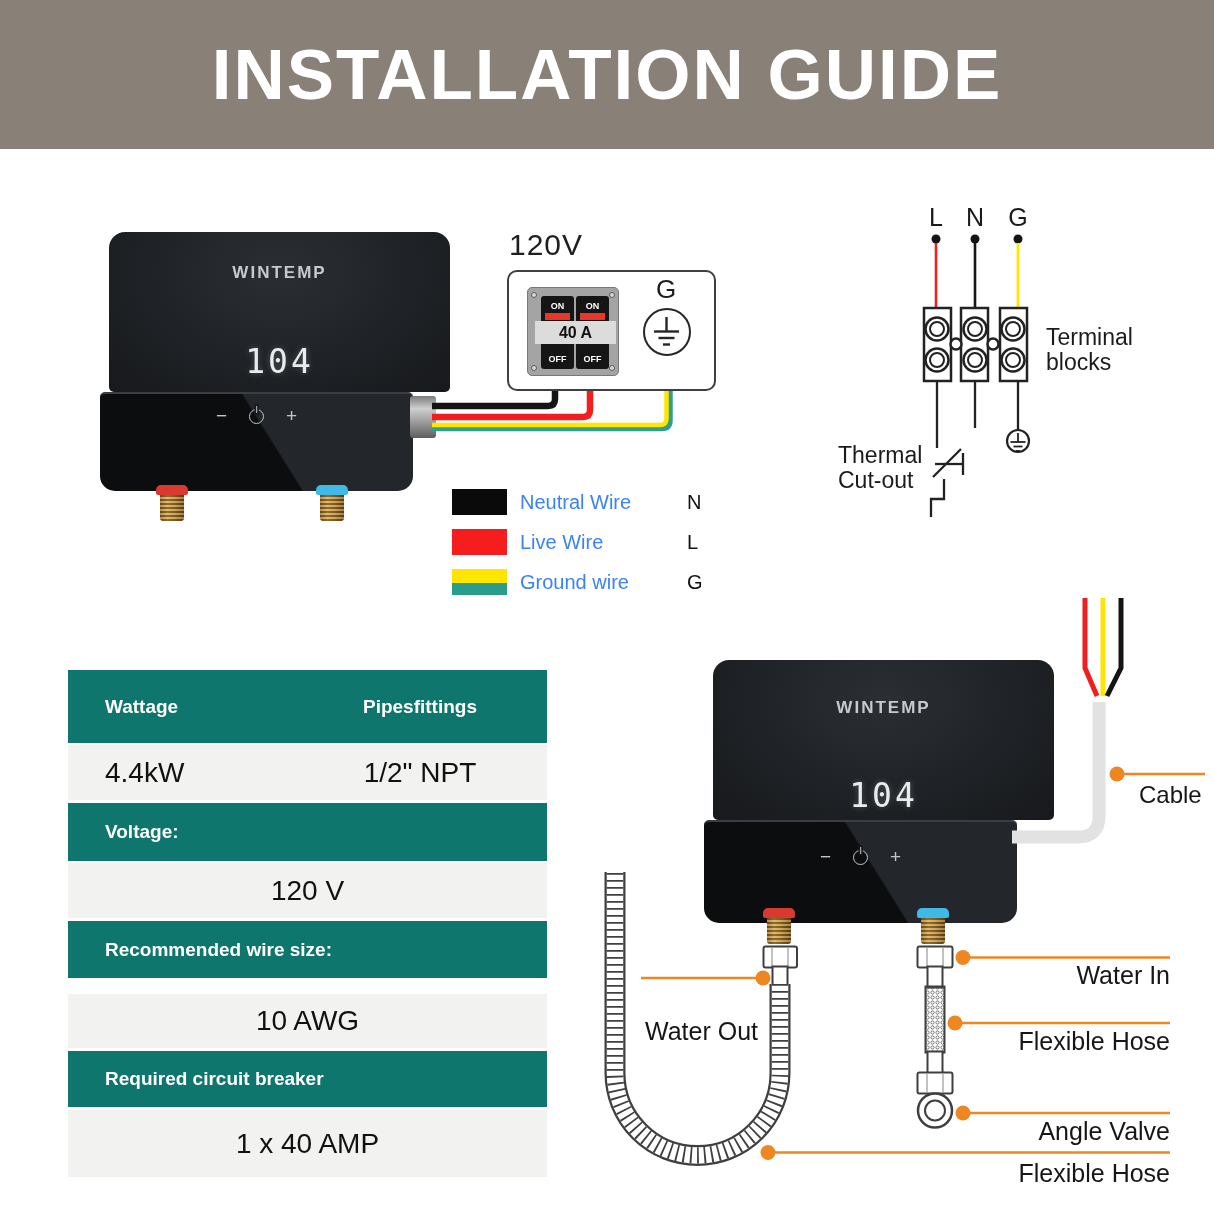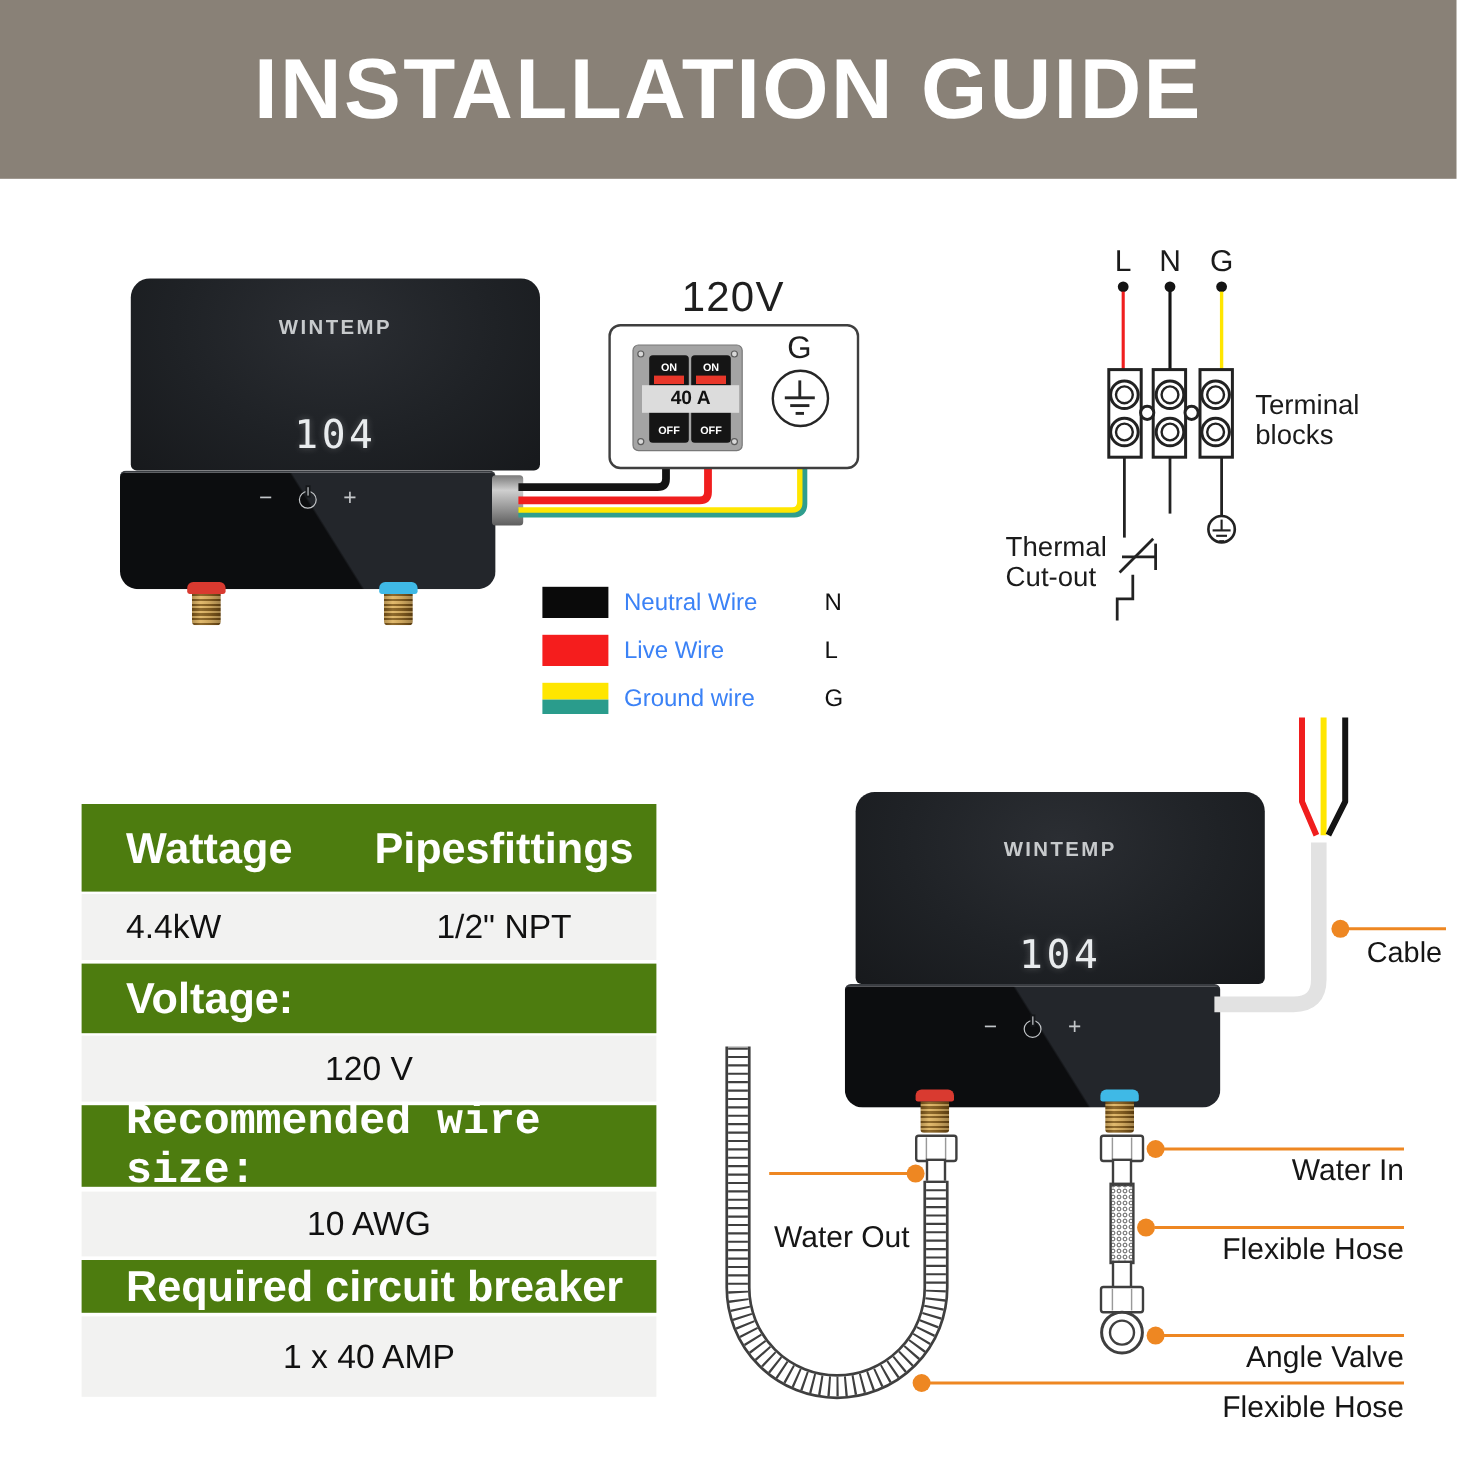--- a/index.html
+++ b/index.html
@@ -46,22 +46,22 @@
   .collar{width:32px;height:10px;border-radius:5px 5px 2px 2px;}
   .collar.hot{background:#d93a30;}
   .collar.cold{background:#3fb9e6;}
   .brass{width:24px;height:26px;margin:0 auto;border-radius:0 0 3px 3px;
     background:repeating-linear-gradient(180deg, rgba(60,35,0,.45) 0 2px, rgba(255,225,160,.35) 2px 4px),
                linear-gradient(90deg,#8a6528,#d2a552 30%,#b3873b 60%,#6f4f1d);}
   .connector{position:absolute;right:-26px;top:164px;width:26px;height:42px;border-radius:3px;
     background:linear-gradient(180deg,#7a7a7a,#cfcfcf 30%,#8f8f8f 70%,#5d5d5d);}
 
   
-  .v-label{position:absolute;left:509px;top:228px;width:204px;text-align:center;
-           font-size:35px;font-weight:500;color:#1f1f1f;letter-spacing:1px;}
+  .v-label{position:absolute;left:509px;top:228px;width:204px;text-align:left;
+           font-size:30px;font-weight:500;color:#1f1f1f;letter-spacing:1px;}
   .breaker-box{position:absolute;left:507px;top:270px;width:209px;height:121px;box-sizing:border-box;
                border:2.5px solid #3f3f3f;border-radius:10px;background:#fff;}
   .breaker-panel{position:absolute;left:18px;top:15px;width:92px;height:89px;background:#a4a4a4;
                  border:1px solid #787878;border-radius:5px;box-sizing:border-box;}
   .screw{position:absolute;width:6px;height:6px;border-radius:50%;background:#d8d8d8;border:1px solid #5c5c5c;box-sizing:border-box;}
   .sc1{left:3px;top:4px;} .sc2{right:3px;top:4px;} .sc3{left:3px;bottom:4px;} .sc4{right:3px;bottom:4px;}
   .switch-col{position:absolute;top:8px;width:33px;height:73px;background:#151515;border-radius:3px;}
   .sw-l{left:13px;} .sw-r{left:48px;}
   .sw-on,.sw-off{position:absolute;width:100%;text-align:center;color:#fff;font-size:9px;font-weight:700;}
   .sw-on{top:5px;} .sw-off{bottom:5px;}
@@ -79,29 +79,29 @@
   .sw-black{background:#0a0a0a;}
   .sw-red{background:#f51d1d;}
   .sw-ground .half-y{width:55px;height:14px;background:#ffe600;}
   .sw-ground .half-g{width:55px;height:12px;background:#2a9c8c;}
   .leg-label{position:absolute;left:68px;top:2px;font-size:20px;color:#3b82f6;}
   .leg-code{position:absolute;left:235px;top:2px;font-size:20px;color:#111;}
 
   
   .spec{position:absolute;left:68px;top:670px;width:479px;}
   .t-row{position:relative;width:100%;display:flex;align-items:center;}
-  .t-row.orange{background:#4d7c0f;color:#fff;font-weight:700;font-size:36px;}
+  .t-row.orange{background:#0f766e;color:#fff;font-weight:700;font-size:19px;}
   .t-row.gray{background:#F2F2F1;color:#111;font-size:28px;}
   .r1{height:73px;margin-bottom:2px;}
   .r2{height:55px;margin-bottom:3px;}
   .r3{height:58px;margin-bottom:2px;}
   .r4{height:55px;margin-bottom:3px;}
-  .r5{height:68px;margin-bottom:4px;font-family:Liberation Mono, monospace;}
+  .r5{height:57px;margin-bottom:16px;}
   .r6{height:54px;margin-bottom:3px;}
-  .r7{height:44px;margin-bottom:3px;}
+  .r7{height:56px;margin-bottom:3px;}
   .r8{height:67px;}
   .t-col1{width:225px;padding-left:37px;box-sizing:border-box;}
   .t-col2{flex:1;text-align:center;}
   .t-full{width:100%;padding-left:37px;box-sizing:border-box;}
   .t-center{width:100%;text-align:center;}
 
   
   .term-caption{position:absolute;left:1046px;top:325px;font-size:23px;line-height:25px;color:#1b1b1b;}
   .thermal-caption{position:absolute;left:838px;top:443px;font-size:23px;line-height:25px;color:#1b1b1b;}
 

